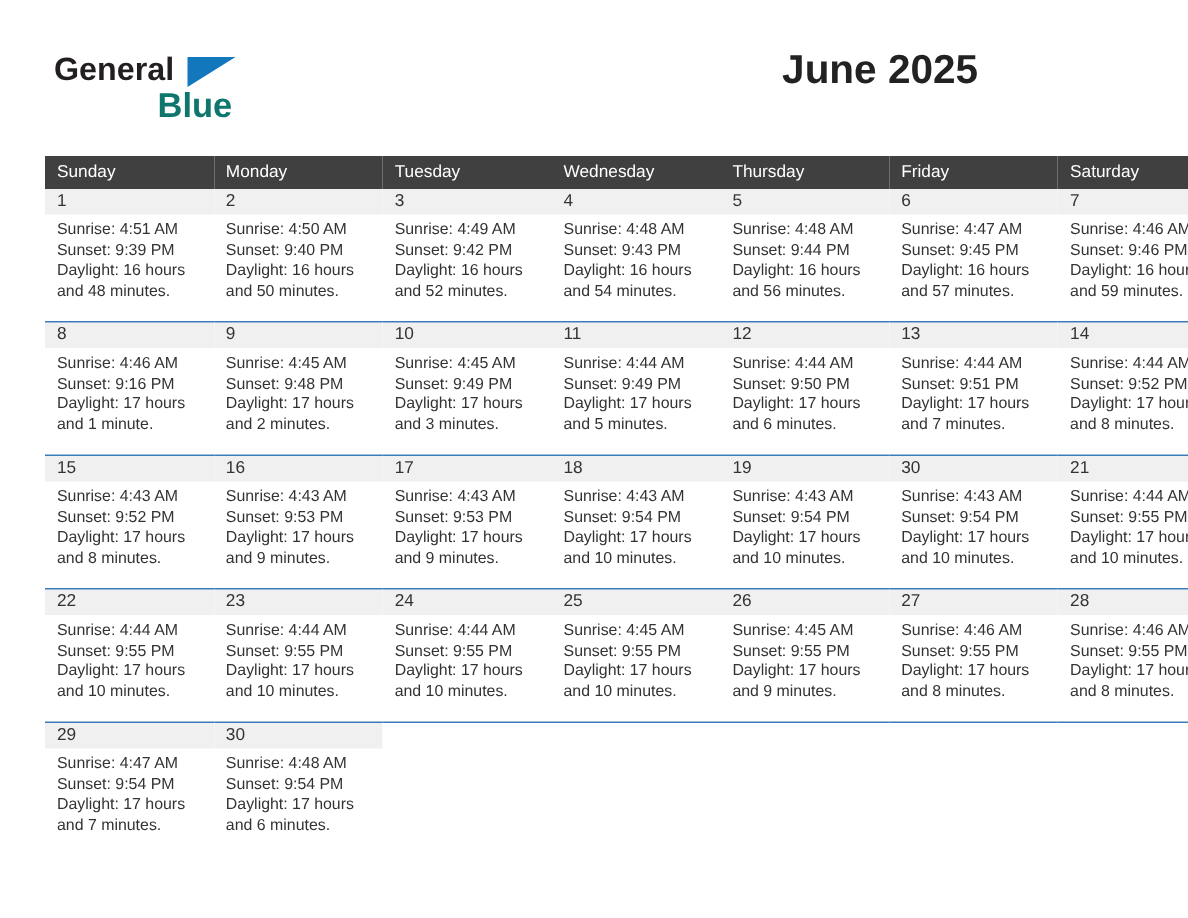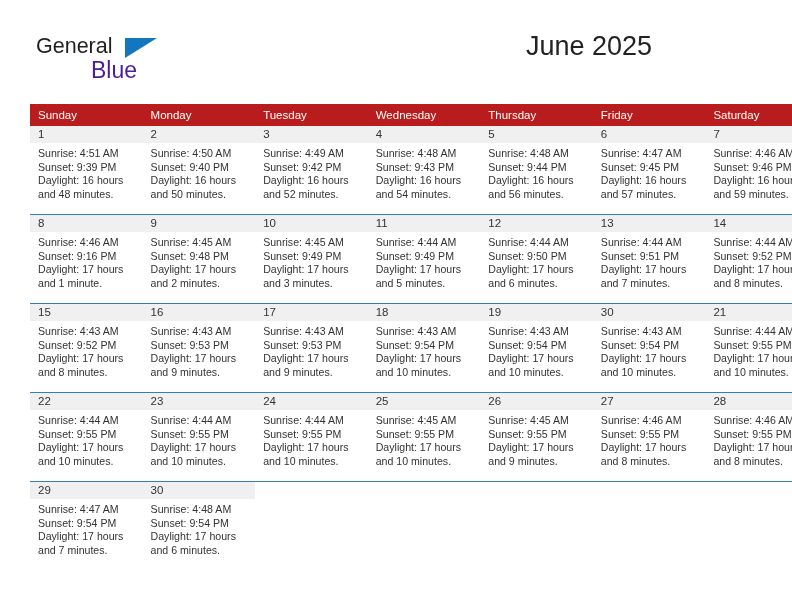--- a/index.html
+++ b/index.html
@@ -20,20 +20,21 @@
     height: 612px;
     box-sizing: border-box;
   }
 
   
   .header {
     position: absolute;
     left: 0; top: 0;
     width: 704px;
     height: 100px;
+    font-weight: bold;
   }
   .logo {
     position: absolute;
     left: 36px;
     top: 34px;
     width: 180px;
     height: 52px;
   }
   .logo-general {
     position: absolute;
@@ -48,24 +49,24 @@
     position: absolute;
     left: 89px;
     top: 4px;
     width: 0;
     height: 0;
     border-left: 32px solid #1277bc;
     border-bottom: 20px solid transparent;
   }
   .logo-blue {
     position: absolute;
-    left: 55px;
+    left: 69px;
     top: 23px;
     font-size: 23px;
-    color: #4c1d95;
+    color: #0f766e;
     font-family: "Liberation Sans", sans-serif;
   }
   .title-block {
     position: absolute;
     right: 52px;
     top: 30px;
     text-align: right;
   }
   .cal-title {
     font-size: 27px;
@@ -87,21 +88,21 @@
     left: 30px;
     top: 104px;
     width: 732px;
   }
   table.cal-table {
     border-collapse: collapse;
     table-layout: fixed;
     width: 732px;
   }
   table.cal-table th {
-    background: #b91c1c;
+    background: #404040;
     color: #ffffff;
     font-size: 11.5px;
     font-weight: normal;
     text-align: left;
     padding: 5px 0 5px 8px;
     height: 11px;
     width: 104.57px;
   }
   td.day-cell {
     vertical-align: top;

